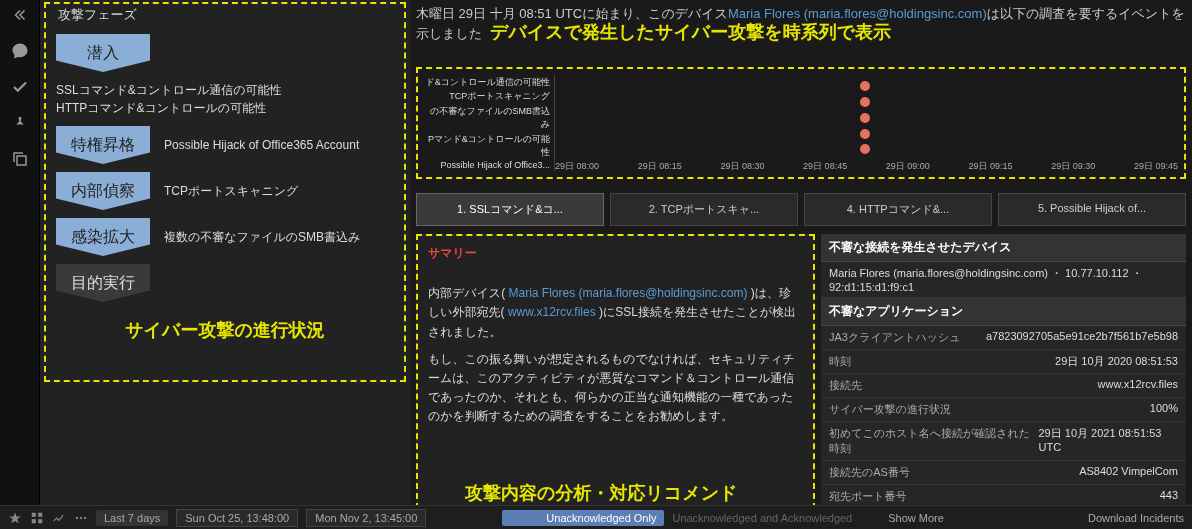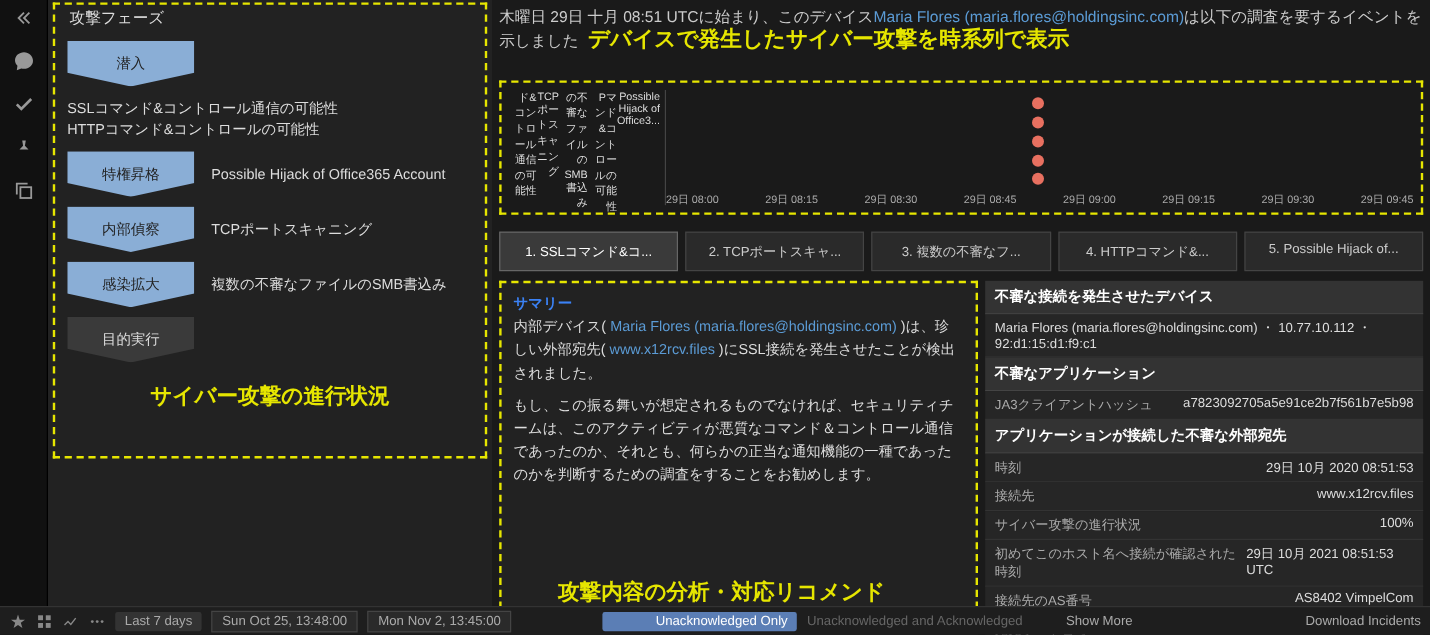--- a/index.html
+++ b/index.html
@@ -32,25 +32,25 @@
   padding: 6px 10px 10px 10px;
 }
 .dashed-box {
   border: 2px dashed #e6e600;
   position: absolute;
 }
 .attack-panel-title { font-size: 13px; color: #ddd; margin-bottom: 6px; margin-left: 8px; }
 .phase-list { display: flex; flex-direction: column; align-items: flex-start; padding-left: 6px; }
 .phase-row { display: flex; align-items: center; gap: 14px; height: 46px; }
 .chevron-shape {
-  width: 106px;
+  width: 94px;
   height: 38px;
   background: #8aaed6;
   color: #222;
-  font-size: 12px;
+  font-size: 16px;
   display: flex;
   align-items: center;
   justify-content: center;
   position: relative;
   clip-path: polygon(0 0, 100% 0, 100% 70%, 50% 100%, 0 70%);
 }
 .chevron-shape.dark { background: #3a3a3a; color: #ddd; }
 .phase-details { color: #ddd; font-size: 12px; line-height: 1.5; }
 .annot-left {
   color: #e6e600;
@@ -74,20 +74,21 @@
   border: 2px dashed #e6e600;
   margin-top: 24px;
   padding: 6px 6px;
   position: relative;
   height: 112px;
 }
 .timeline-content { display: flex; height: 100%; }
 .timeline-labels {
   width: 130px;
   display: flex;
+  flex-direction: column;
   justify-content: space-around;
   font-size: 9px;
   color: #ddd;
   text-align: right;
   padding-right: 4px;
 }
 .timeline-chart { flex: 1; position: relative; border-left: 1px solid #444; }
 .timeline-dot {
   position: absolute;
   width: 10px; height: 10px;
@@ -121,21 +122,21 @@
 .detail-row { display: flex; gap: 6px; margin-top: 8px; }
 .summary-box {
   flex: 1;
   border: 2px dashed #e6e600;
   padding: 8px 10px;
   background: #222;
   font-size: 12px;
   line-height: 1.6;
   color: #ddd;
 }
-.summary-box .section-title { color: #3b82f6; font-weight: bold; margin-bottom: 0; }
+.summary-box .section-title { color: #ef4444; font-weight: bold; margin-bottom: 21px; }
 .summary-box .link { color: #5b9bd5; }
 .summary-box p { margin-bottom: 8px; }
 .info-col { width: 365px; display: flex; flex-direction: column; gap: 0; }
 .info-section-title {
   background: #333;
   color: #fff;
   font-weight: bold;
   font-size: 12px;
   padding: 5px 8px;
   border-bottom: 1px solid #444;
@@ -271,21 +272,20 @@
             <div class="timeline-dot" style="left: 49%; top: 39.36%;"></div>
             <div class="timeline-dot" style="left: 49%; top: 55.76%;"></div>
             <div class="timeline-dot" style="left: 49%; top: 72.16%;"></div>
           </div>
       </div>
     </div>
 
     <div class="tabs-row" id="tabs-row">
         <div class="tab active">1. SSLコマンド&amp;コ...</div>
         <div class="tab">2. TCPポートスキャ...</div>
-        <div class="tab">3. 複数の不審なフ...</div>
         <div class="tab">4. HTTPコマンド&amp;...</div>
         <div class="tab">5. Possible Hijack of...</div>
       </div>
 
     <div class="detail-row">
       <div class="summary-box">
         <div class="section-title">サマリー</div>
         <p>
           <span>内部デバイス( </span><span class="link">Maria Flores (maria.flores@holdingsinc.com)</span><span> )は、珍しい外部宛先( </span><span class="link">www.x12rcv.files</span><span> )にSSL接続を発生させたことが検出されました。</span>
         </p>
@@ -294,21 +294,20 @@
       <div class="info-col">
         <div class="info-section-title">不審な接続を発生させたデバイス</div>
         <div class="info-line">
             <span class="v">Maria Flores (maria.flores@holdingsinc.com) ・ 10.77.10.112 ・ 92:d1:15:d1:f9:c1</span>
           </div>
         <div class="info-section-title">不審なアプリケーション</div>
         <div class="info-line">
             <span class="k">JA3クライアントハッシュ</span>
             <span class="v">a7823092705a5e91ce2b7f561b7e5b98</span>
           </div>
-        <div class="info-section-title">アプリケーションが接続した不審な外部宛先</div>
         <div id="info-rows">
             <div class="info-line">
               <span class="k">時刻</span>
               <span class="v">29日 10月 2020 08:51:53</span>
             </div>
             <div class="info-line">
               <span class="k">接続先</span>
               <span class="v">www.x12rcv.files</span>
             </div>
             <div class="info-line">

